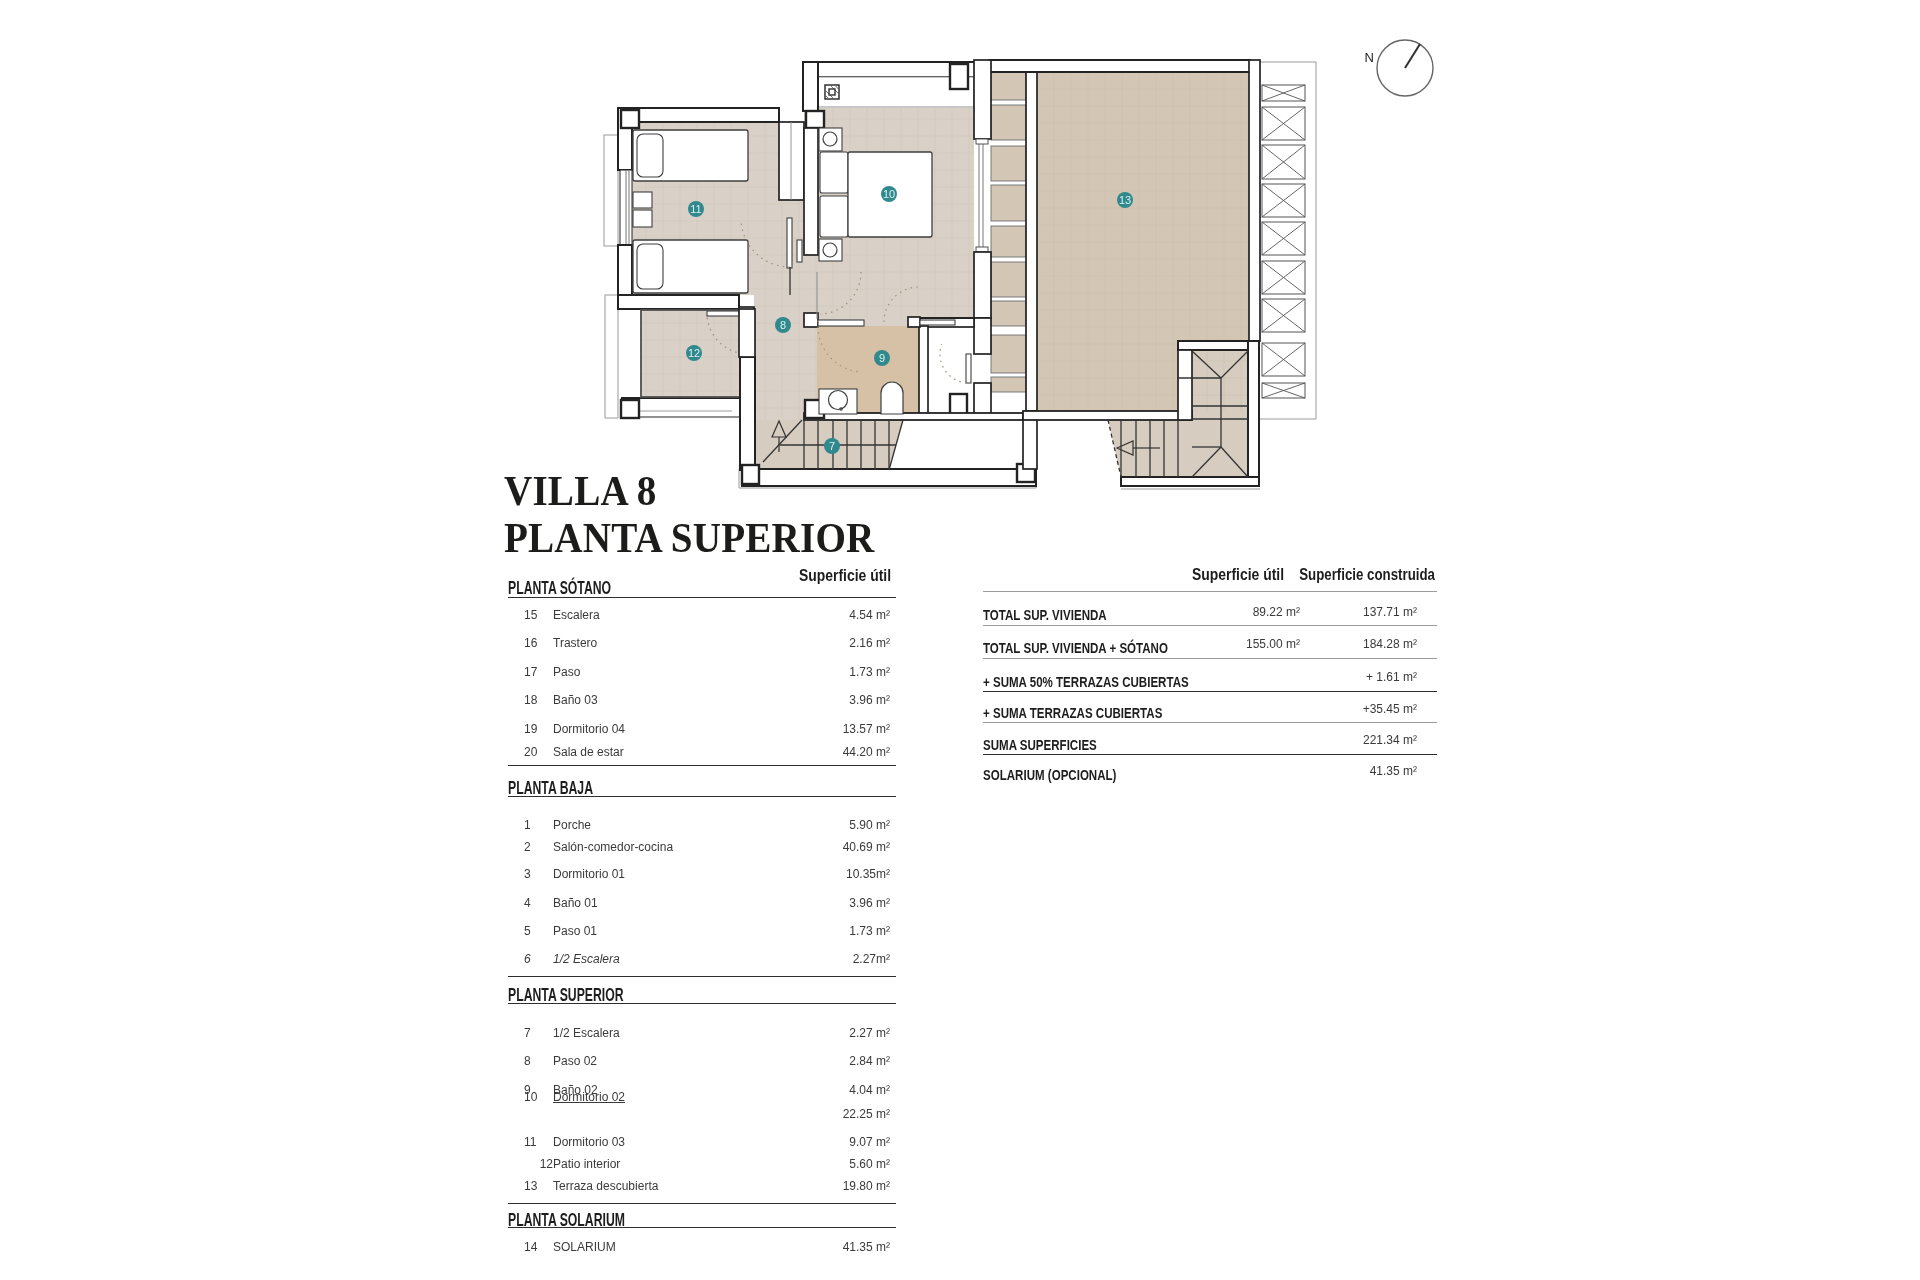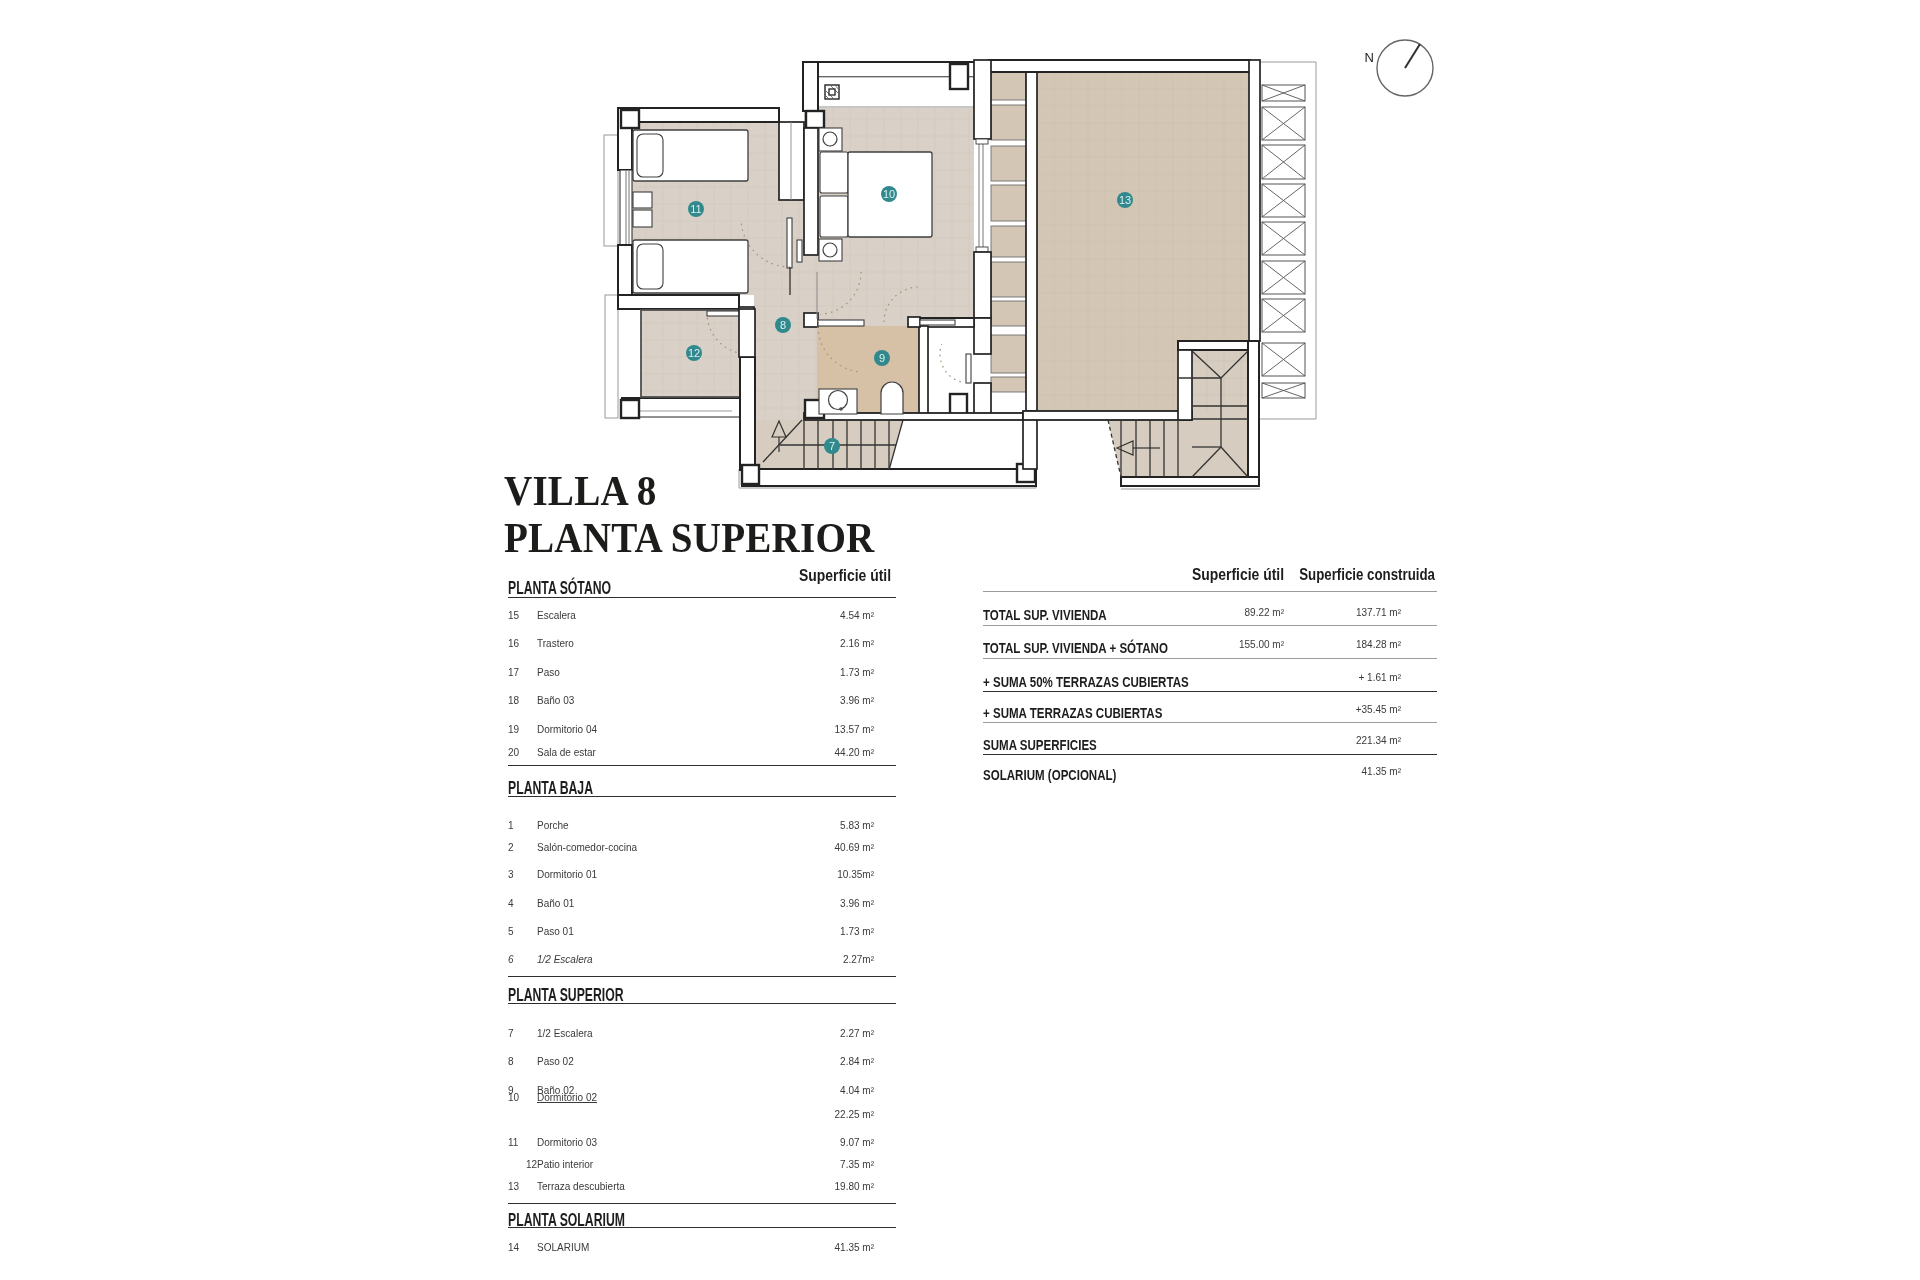--- a/index.html
+++ b/index.html
@@ -5,21 +5,21 @@
   html,body{margin:0;padding:0;background:#ffffff;}
   #page{position:relative;width:1920px;height:1280px;background:#ffffff;overflow:hidden;
         font-family:"Liberation Sans",sans-serif;}
   .abs{position:absolute;}
   .title{font-family:"Liberation Serif",serif;font-weight:bold;color:#1c1c1a;
          font-size:43px;line-height:47px;letter-spacing:0.2px;transform:scaleX(0.91);transform-origin:0 0;}
   .h{font-weight:bold;color:#1d1d1d;font-size:18px;line-height:18px;white-space:nowrap;
       transform:scaleX(0.68);transform-origin:0 0;}
   .sh{font-weight:bold;color:#1d1d1d;font-size:16px;line-height:16px;white-space:nowrap;
       transform:scaleX(0.87);transform-origin:100% 0;text-align:right;}
-  .t{color:#3a3a3a;font-size:10px;line-height:15.5px;white-space:nowrap;}
+  .t{color:#3a3a3a;font-size:12px;line-height:15.5px;white-space:nowrap;margin-left:16px;}
   .num{display:inline-block;width:29px;}
   .val{text-align:right;}
   .rlab{font-weight:bold;color:#1d1d1d;font-size:15px;line-height:15px;white-space:nowrap;
       transform:scaleX(0.77);transform-origin:0 0;}
   .rule{position:absolute;height:0;border-top:1.4px solid #2e2e2e;}
   .grule{position:absolute;height:0;border-top:1.3px solid #9b9b9b;}
 </style>
 </head>
 <body>
 <div id="page">
@@ -443,21 +443,21 @@
   <div class="abs t" style="left:508px;top:745px;"><span class="num">20</span>Sala de estar</div>
   <div class="abs t val" style="left:674px;top:745px;width:200px;">44.20 m²</div>
 
   <div class="rule" style="left:508px;top:765px;width:388px;"></div>
 
   <div class="abs h" style="left:508px;top:779px;">PLANTA BAJA</div>
 
   <div class="rule" style="left:508px;top:796px;width:388px;"></div>
 
   <div class="abs t" style="left:508px;top:818px;"><span class="num">1</span>Porche</div>
-  <div class="abs t val" style="left:674px;top:818px;width:200px;">5.83 m²</div>
+  <div class="abs t val" style="left:674px;top:818px;width:200px;">5.90 m²</div>
 
   <div class="abs t" style="left:508px;top:840px;"><span class="num">2</span>Salón-comedor-cocina</div>
   <div class="abs t val" style="left:674px;top:840px;width:200px;">40.69 m²</div>
 
   <div class="abs t" style="left:508px;top:867px;"><span class="num">3</span>Dormitorio 01</div>
   <div class="abs t val" style="left:674px;top:867px;width:200px;">10.35m²</div>
 
   <div class="abs t" style="left:508px;top:896px;"><span class="num">4</span>Baño 01</div>
   <div class="abs t val" style="left:674px;top:896px;width:200px;">3.96 m²</div>
 
@@ -482,21 +482,21 @@
   <div class="abs t" style="left:508px;top:1083px;"><span class="num">9</span>Baño 02</div>
   <div class="abs t val" style="left:674px;top:1083px;width:200px;">4.04 m²</div>
 
   <div class="abs t" style="left:508px;top:1090px;text-decoration:underline;"><span class="num">10</span>Dormitorio 02</div>
   <div class="abs t val" style="left:674px;top:1107px;width:200px;">22.25 m²</div>
 
   <div class="abs t" style="left:508px;top:1135px;"><span class="num">11</span>Dormitorio 03</div>
   <div class="abs t val" style="left:674px;top:1135px;width:200px;">9.07 m²</div>
 
   <div class="abs t" style="left:508px;top:1157px;text-align:right;"><span class="num">12</span>Patio interior</div>
-  <div class="abs t val" style="left:674px;top:1157px;width:200px;">7.35 m²</div>
+  <div class="abs t val" style="left:674px;top:1157px;width:200px;">5.60 m²</div>
 
   <div class="abs t" style="left:508px;top:1179px;"><span class="num">13</span>Terraza descubierta</div>
   <div class="abs t val" style="left:674px;top:1179px;width:200px;">19.80 m²</div>
 
   <div class="rule" style="left:508px;top:1203px;width:388px;"></div>
 
   <div class="abs h" style="left:508px;top:1211px;">PLANTA SOLARIUM</div>
 
   <div class="rule" style="left:508px;top:1227px;width:388px;"></div>
 

